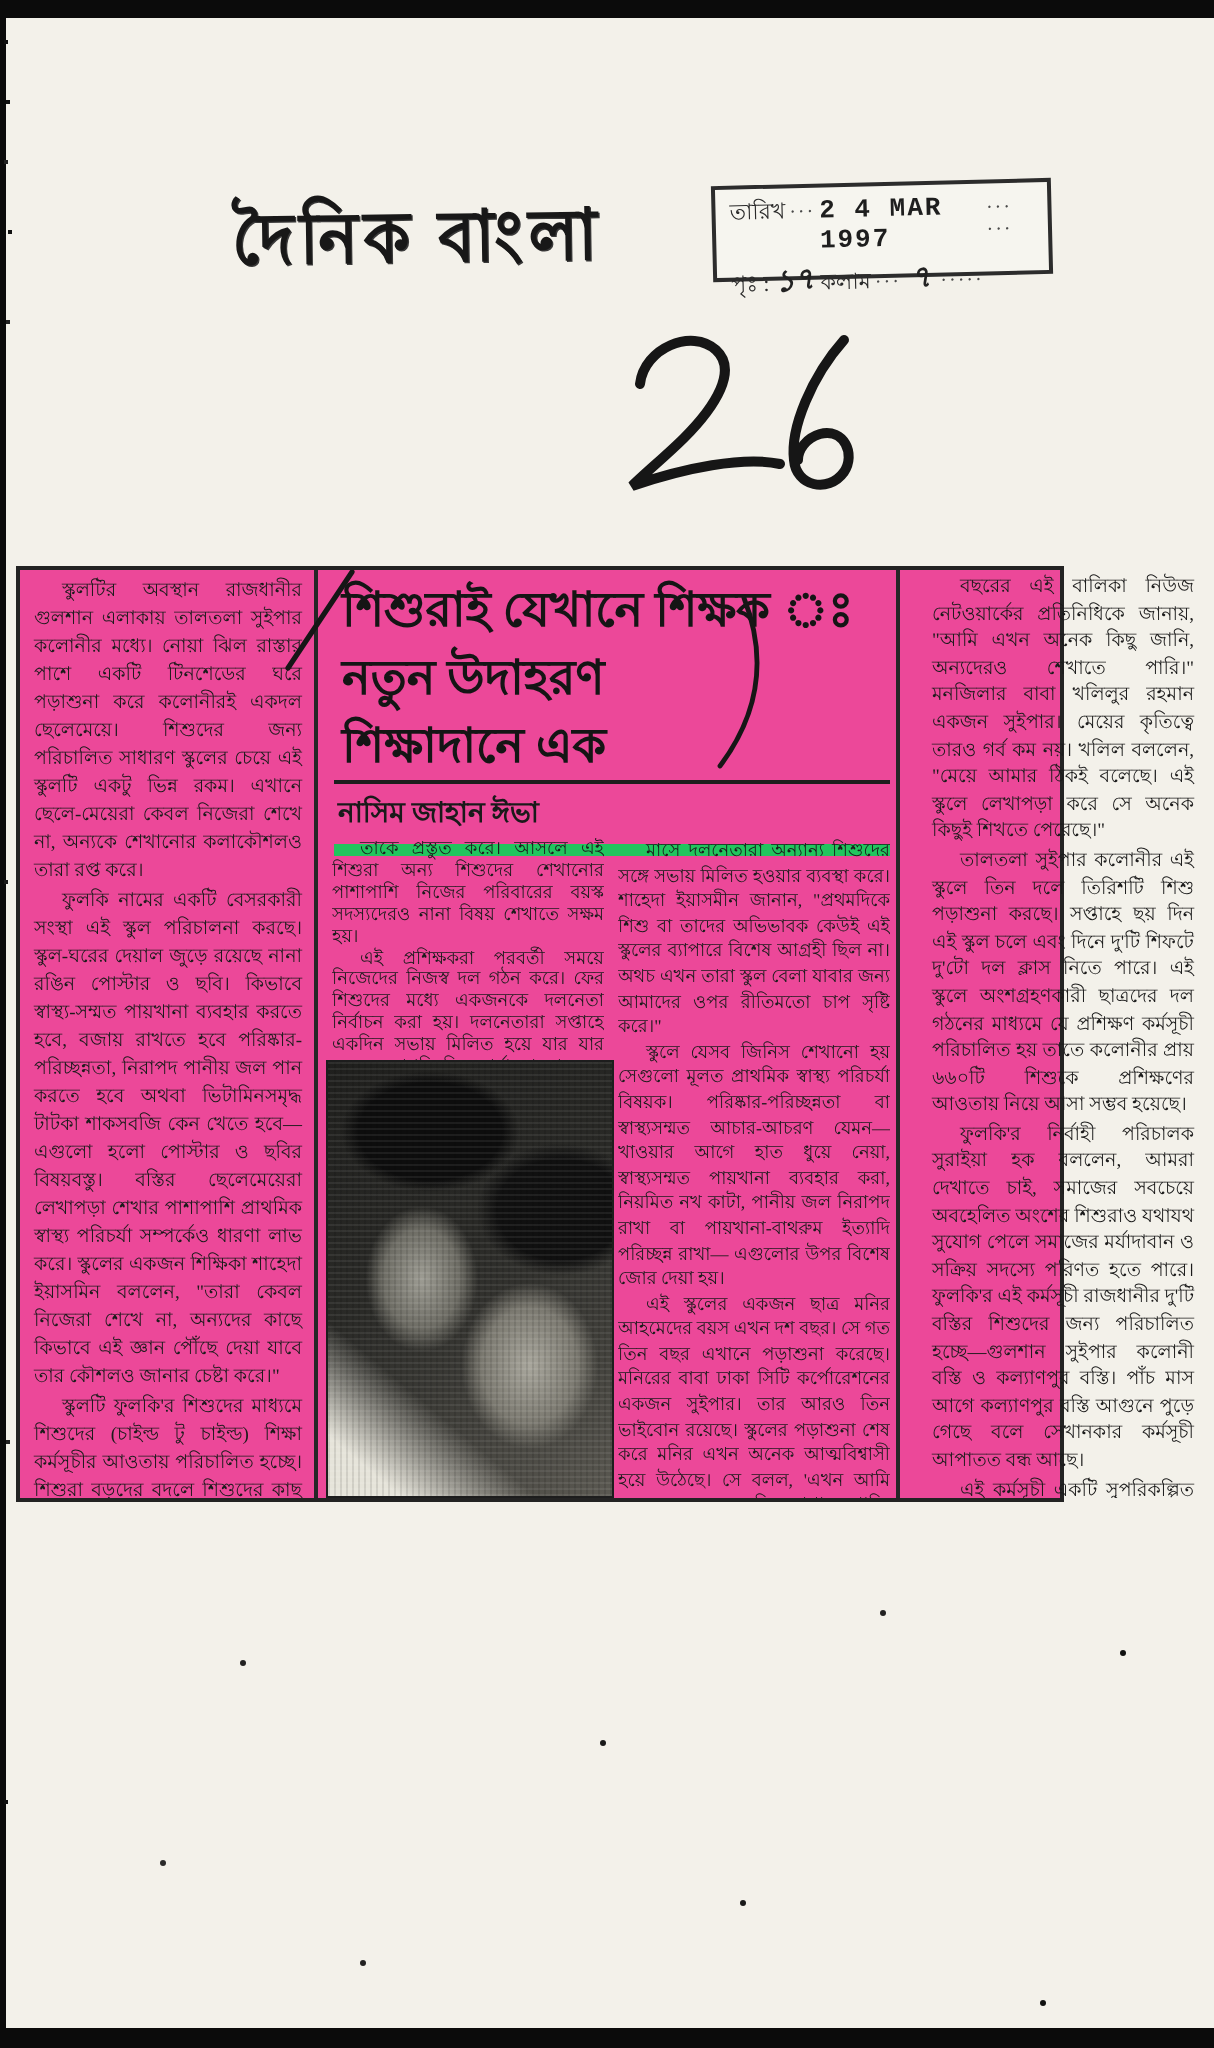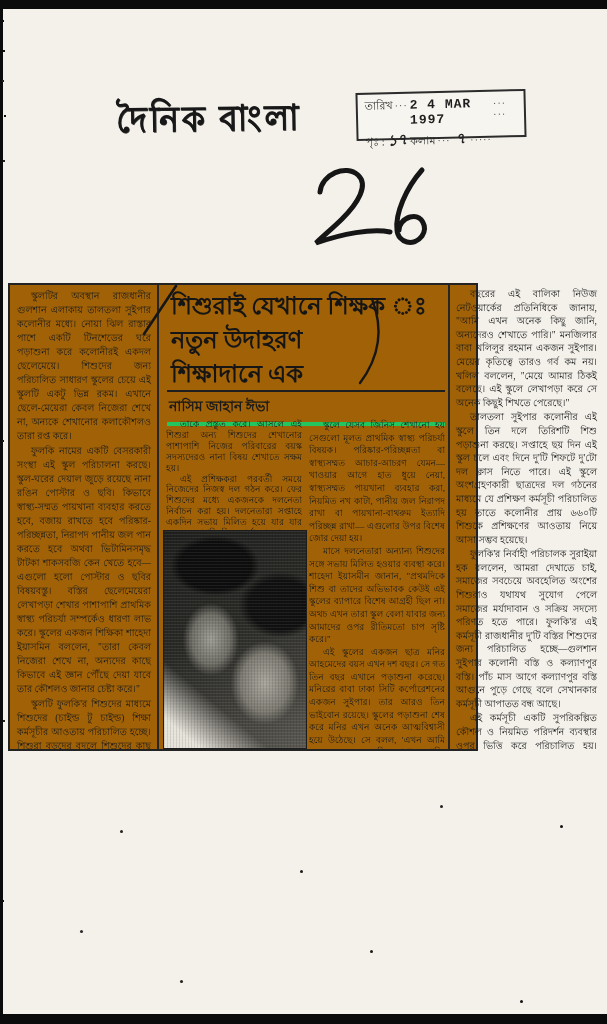--- a/index.html
+++ b/index.html
@@ -42,37 +42,37 @@
   .stamp-date{font-family:"Liberation Mono","DejaVu Sans Mono",monospace;
     font-weight:bold;font-size:13px;letter-spacing:1px;color:#1e1e1e;}
   .hand{font-style:italic;font-weight:bold;font-size:15px;transform:rotate(-4deg);
     display:inline-block;color:#222;padding:0 3px;}
 
   
   .hand-number{position:absolute;left:298px;top:158px;width:160px;height:105px;}
 
   
   .clipping{
-    position:absolute;left:8px;top:283px;width:470px;height:468px;
-    background:#a16207;border:2px solid #232323;box-sizing:border-box;
+    position:absolute;left:8px;top:283px;width:524px;height:468px;
+    background:#ec4899;border:2px solid #232323;box-sizing:border-box;
   }
   .col{position:absolute;top:0;bottom:0;box-sizing:border-box;overflow:hidden;
     text-align:justify;}
   .col p{margin:0 0 1px 0;text-indent:14px;}
   .col-left{left:0;width:149px;border-right:2px solid #262626;
     padding:4px 6px 4px 7px;font-size:9.5px;line-height:14px;}
   .col-right{left:438px;width:154px;border-left:2px solid #262626;
-    padding:3px 5px 3px 6px;font-size:9.5px;line-height:13.6px;}
+    padding:3px 5px 3px 16px;font-size:9.5px;line-height:13.6px;}
   .center-zone{position:absolute;left:149px;width:289px;top:0;bottom:0;}
 
   .headline{padding:4px 0 0 12px;font-weight:bold;color:#151515;}
   .headline div{font-size:24px;line-height:34px;letter-spacing:0px;white-space:nowrap;}
   .byline{
     position:absolute;left:8px;right:3px;top:105px;
-    border-top:2px solid #1e1e1e;border-bottom:4px solid #22c55e;
+    border-top:2px solid #1e1e1e;border-bottom:6px solid #22c55e;
     font-size:14px;font-weight:bold;padding:3px 0 3px 2px;color:#1a1a1a;
   }
   .subcol{position:absolute;top:134px;box-sizing:border-box;overflow:hidden;text-align:justify;}
   .subcol p{margin:0;text-indent:14px;}
   .col-mid{left:7px;width:136px;height:112px;font-size:9px;line-height:10.9px;}
   .col-third{left:150px;width:136px;height:330px;font-size:9px;line-height:12.6px;}
 
   .photo{
     position:absolute;left:5px;top:246px;width:142px;height:217px;
     background:
@@ -142,22 +142,22 @@
       <div>নতুন উদাহরণ</div>
       <div>শিক্ষাদানে এক</div>
     </div>
     <div class="byline">নাসিম জাহান ঈভা</div>
 
     <div class="subcol col-mid">
       <p>তাকে প্রস্তুত করে। আসলে এই শিশুরা অন্য শিশুদের শেখানোর পাশাপাশি নিজের পরিবারের বয়স্ক সদস্যদেরও নানা বিষয় শেখাতে সক্ষম হয়।</p>
       <p>এই প্রশিক্ষকরা পরবর্তী সময়ে নিজেদের নিজস্ব দল গঠন করে। ফের শিশুদের মধ্যে একজনকে দলনেতা নির্বাচন করা হয়। দলনেতারা সপ্তাহে একদিন সভায় মিলিত হয়ে যার যার দলের অগ্রগতি নিয়ে পর্যালোচনা করে। প্রতি</p>
     </div>
     <div class="subcol col-third">
+      <p>মাসে দলনেতারা অন্যান্য শিশুদের সঙ্গে সভায় মিলিত হওয়ার ব্যবস্থা করে। শাহেদা ইয়াসমীন জানান, "প্রথমদিকে শিশু বা তাদের অভিভাবক কেউই এই স্কুলের ব্যাপারে বিশেষ আগ্রহী ছিল না। অথচ এখন তারা স্কুল বেলা যাবার জন্য আমাদের ওপর রীতিমতো চাপ সৃষ্টি করে।"</p>
       <p>স্কুলে যেসব জিনিস শেখানো হয় সেগুলো মূলত প্রাথমিক স্বাস্থ্য পরিচর্যা বিষয়ক। পরিষ্কার-পরিচ্ছন্নতা বা স্বাস্থ্যসম্মত আচার-আচরণ যেমন— খাওয়ার আগে হাত ধুয়ে নেয়া, স্বাস্থ্যসম্মত পায়খানা ব্যবহার করা, নিয়মিত নখ কাটা, পানীয় জল নিরাপদ রাখা বা পায়খানা-বাথরুম ইত্যাদি পরিচ্ছন্ন রাখা— এগুলোর উপর বিশেষ জোর দেয়া হয়।</p>
-      <p>মাসে দলনেতারা অন্যান্য শিশুদের সঙ্গে সভায় মিলিত হওয়ার ব্যবস্থা করে। শাহেদা ইয়াসমীন জানান, "প্রথমদিকে শিশু বা তাদের অভিভাবক কেউই এই স্কুলের ব্যাপারে বিশেষ আগ্রহী ছিল না। অথচ এখন তারা স্কুল বেলা যাবার জন্য আমাদের ওপর রীতিমতো চাপ সৃষ্টি করে।"</p>
       <p>এই স্কুলের একজন ছাত্র মনির আহমেদের বয়স এখন দশ বছর। সে গত তিন বছর এখানে পড়াশুনা করেছে। মনিরের বাবা ঢাকা সিটি কর্পোরেশনের একজন সুইপার। তার আরও তিন ভাইবোন রয়েছে। স্কুলের পড়াশুনা শেষ করে মনির এখন অনেক আত্মবিশ্বাসী হয়ে উঠেছে। সে বলল, 'এখন আমি অন্যদেরকে অনেক কিছু শেখাতে পারি। আমার ইচ্ছা আছে একদিন ডাক্তার হব।' এই স্কুলের আরেকজন ছাত্রী মনজিলা আখতারও মনিরের মত স্বপ্ন দেখে। বারো</p>
     </div>
 
     <div class="photo"></div>
   </div>
 
   <div class="col col-right">
     <p>বছরের এই বালিকা নিউজ নেটওয়ার্কের প্রতিনিধিকে জানায়, "আমি এখন অনেক কিছু জানি, অন্যদেরও শেখাতে পারি।" মনজিলার বাবা খলিলুর রহমান একজন সুইপার। মেয়ের কৃতিত্বে তারও গর্ব কম নয়। খলিল বললেন, "মেয়ে আমার ঠিকই বলেছে। এই স্কুলে লেখাপড়া করে সে অনেক কিছুই শিখতে পেরেছে।"</p>
     <p>তালতলা সুইপার কলোনীর এই স্কুলে তিন দলে তিরিশটি শিশু পড়াশুনা করছে। সপ্তাহে ছয় দিন এই স্কুল চলে এবং দিনে দু'টি শিফটে দু'টো দল ক্লাস নিতে পারে। এই স্কুলে অংশগ্রহণকারী ছাত্রদের দল গঠনের মাধ্যমে যে প্রশিক্ষণ কর্মসূচী পরিচালিত হয় তাতে কলোনীর প্রায় ৬৬০টি শিশুকে প্রশিক্ষণের আওতায় নিয়ে আসা সম্ভব হয়েছে।</p>
     <p>ফুলকি'র নির্বাহী পরিচালক সুরাইয়া হক বললেন, আমরা দেখাতে চাই, সমাজের সবচেয়ে অবহেলিত অংশের শিশুরাও যথাযথ সুযোগ পেলে সমাজের মর্যাদাবান ও সক্রিয় সদস্যে পরিণত হতে পারে। ফুলকি'র এই কর্মসূচী রাজধানীর দু'টি বস্তির শিশুদের জন্য পরিচালিত হচ্ছে—গুলশান সুইপার কলোনী বস্তি ও কল্যাণপুর বস্তি। পাঁচ মাস আগে কল্যাণপুর বস্তি আগুনে পুড়ে গেছে বলে সেখানকার কর্মসূচী আপাতত বন্ধ আছে।</p>

